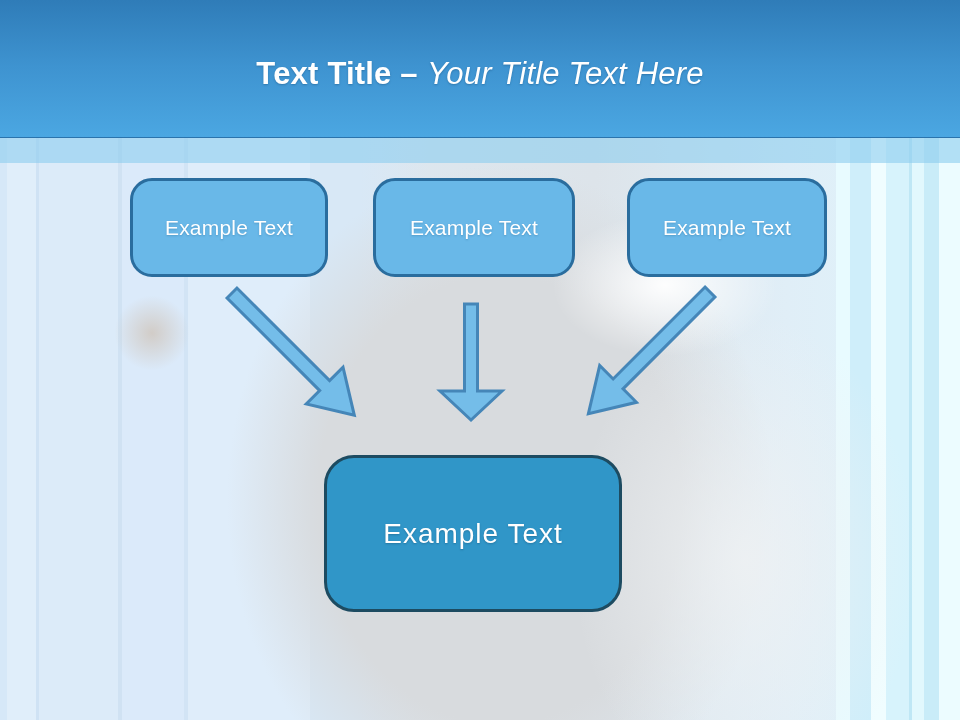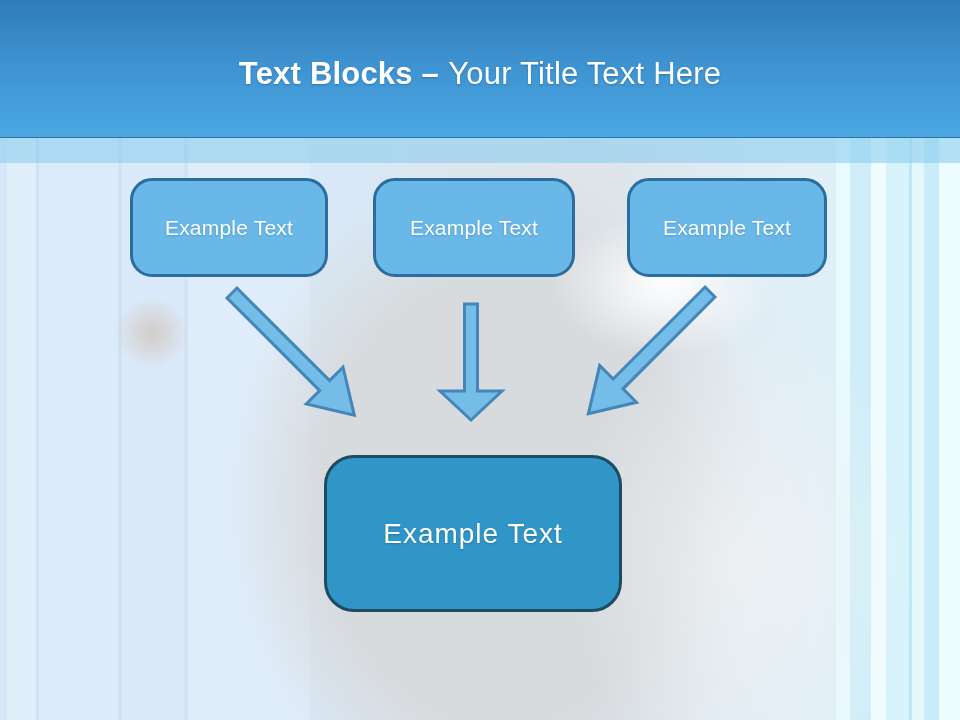--- a/index.html
+++ b/index.html
@@ -25,21 +25,21 @@
     position:absolute;left:0;top:0;width:960px;height:137px;z-index:2;
     background:linear-gradient(180deg,#2f7cb8 0%,#3e93d0 48%,#4ba7e2 100%);
     display:flex;align-items:center;justify-content:center;
     border-bottom:1px solid rgba(35,100,150,0.35);
   }
   .title{
     margin:0;padding-top:10px;color:#ffffff;font-size:31px;font-weight:400;
     letter-spacing:0.2px;text-shadow:0 1px 2px rgba(15,60,100,0.35);white-space:nowrap;
   }
   .title-bold{font-weight:700;}
-  .title-regular{margin-left:0.30em;}
+  .title-regular{margin-left:0.30em;font-style:italic;}
   .header-band{
     position:absolute;left:0;top:137px;width:960px;height:26px;z-index:1;
     background:rgba(140,205,238,0.6);
   }
   
   .top-box{
     position:absolute;top:178px;height:99px;z-index:3;box-sizing:border-box;
     background:#69b8e8;border:3px solid #2a6d9e;border-radius:22px;
     display:flex;align-items:center;justify-content:center;
     color:#ffffff;font-size:21px;letter-spacing:0.2px;
@@ -61,21 +61,21 @@
 </style>
 </head>
 <body>
 
 <div class="slide">
 
   <div class="bg"></div>
   <div class="header-band"></div>
 
   <header class="header">
-    <h1 class="title"><span class="title-bold">Text Blocks –</span><span class="title-regular">Your Title Text Here</span></h1>
+    <h1 class="title"><span class="title-bold">Text Title –</span><span class="title-regular">Your Title Text Here</span></h1>
   </header>
 
   <div class="top-box box1">
     <span>Example Text</span>
   </div>
   <div class="top-box box2">
     <span>Example Text</span>
   </div>
   <div class="top-box box3">
     <span>Example Text</span>

